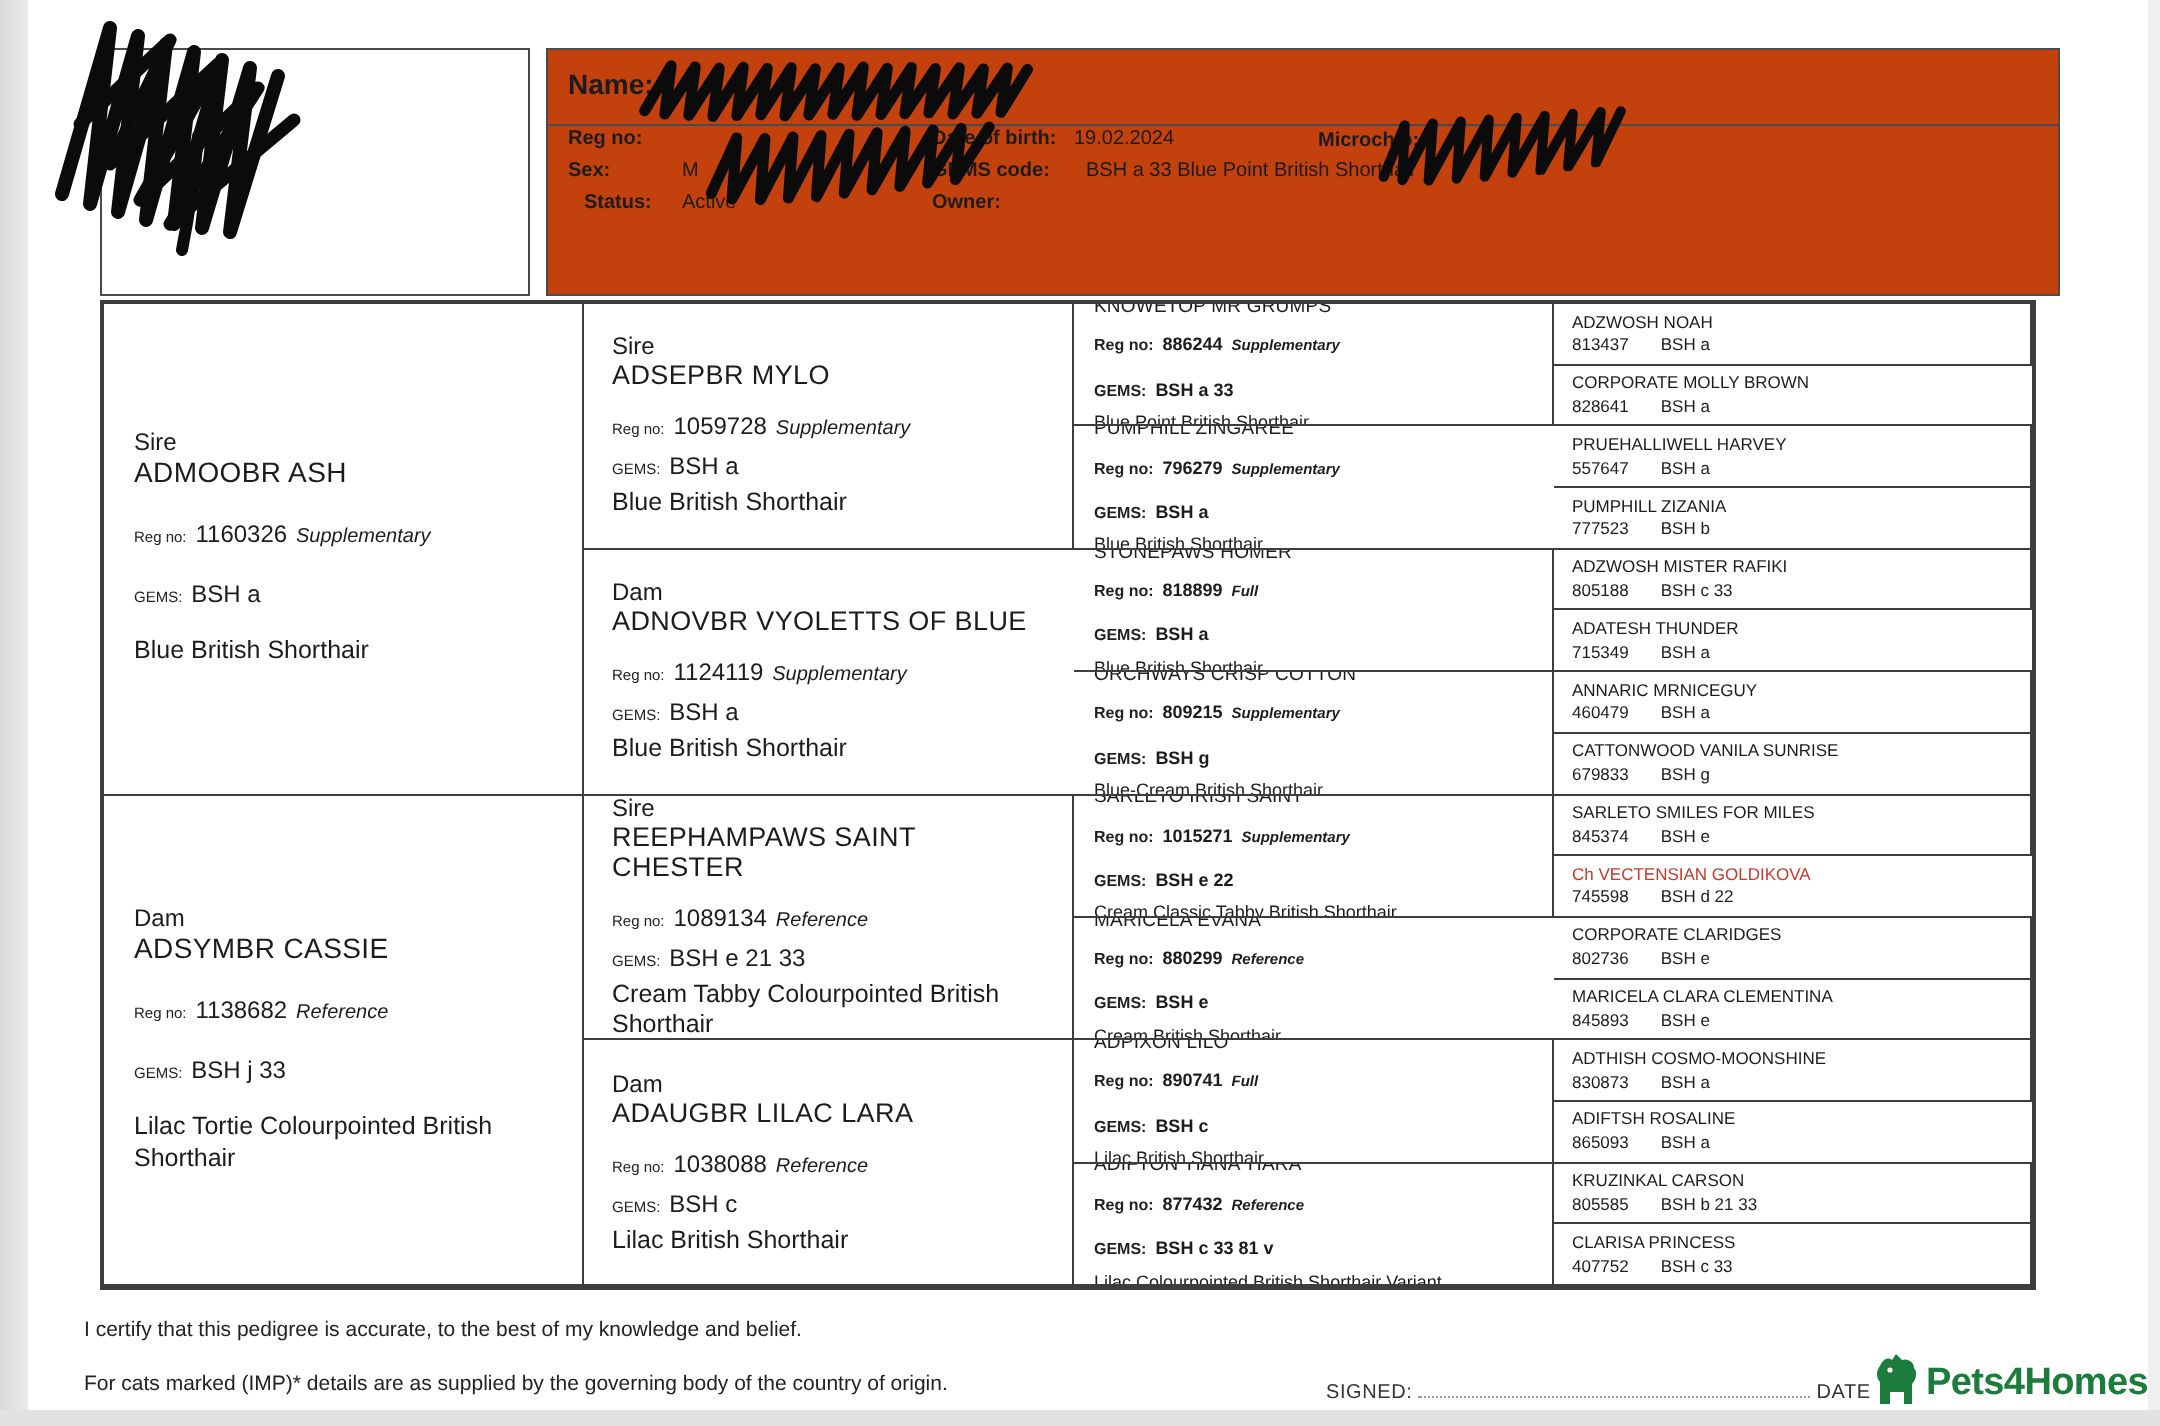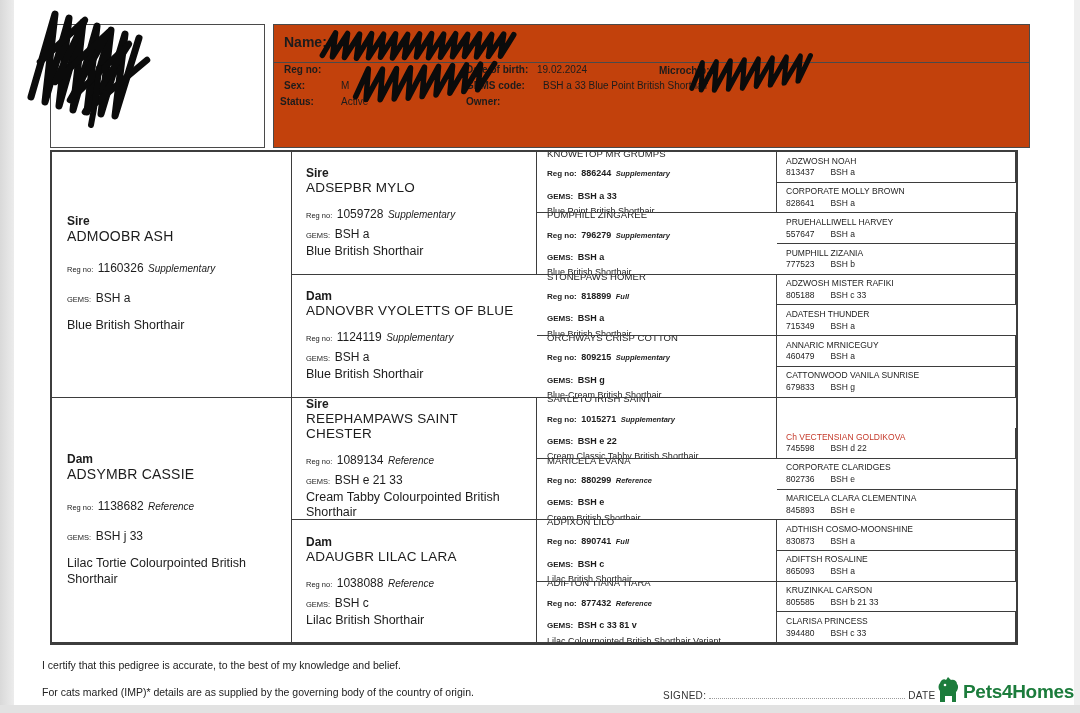--- a/index.html
+++ b/index.html
@@ -40,21 +40,21 @@
     border-bottom:1px solid #3d3d3d;
     display:flex;flex-direction:column;justify-content:center;
     box-sizing:border-box;overflow:hidden;
   }
   .ped-cell:nth-child(4n){border-right:none;}
   .g1{padding-left:15px;padding-right:12px;}
   .g2{padding-left:14px;padding-right:10px;}
   .g3{padding-left:10px;padding-right:8px;}
   .g4{padding-left:9px;padding-right:6px;}
 
-  .g1 .role,.g2 .role{font-size:12px;font-weight:bold;}
+  .g1 .role,.g2 .role{font-size:12px;}
   .g1 .cat-name{font-size:14px;letter-spacing:.2px;}
   .g2 .cat-name{font-size:13.5px;letter-spacing:.2px;}
   .g1 .reg-line{margin-top:14px;}
   .g2 .reg-line{margin-top:9px;}
   .g1 .gems-line{margin-top:12px;}
   .g2 .gems-line{margin-top:2px;}
   .g1 .desc{margin-top:12px;font-size:12.5px;line-height:1.25;}
   .g2 .desc{margin-top:2px;font-size:12.5px;line-height:1.2;}
   .reg-line .lbl,.gems-line .lbl{font-size:7.5px;color:#222;}
   .reg-line .num{font-size:12px;}
@@ -99,21 +99,21 @@
   </svg>
 </div>
 
 <div class="name-box">
   <div class="name-row">
     <span class="name-label">Name:</span>
   </div>
   <span class="hd-lbl" style="left:10px;top:39px;">Reg no:</span>
   <span class="hd-lbl" style="left:10px;top:55px;">Sex:</span>
   <span class="hd-val" style="left:67px;top:55px;">M</span>
-  <span class="hd-lbl" style="left:6px;top:71px;">Status:</span>
+  <span class="hd-lbl" style="left:18px;top:71px;">Status:</span>
   <span class="hd-val" style="left:67px;top:71px;">Active</span>
 
   <span class="hd-lbl" style="left:192px;top:39px;">Date of birth:</span>
   <span class="hd-val" style="left:263px;top:39px;">19.02.2024</span>
   <span class="hd-lbl" style="left:192px;top:55px;">GEMS code:</span>
   <span class="hd-val" style="left:269px;top:55px;">BSH a 33 Blue Point British Shorthair</span>
   <span class="hd-lbl" style="left:192px;top:71px;">Owner:</span>
 
   <span class="hd-lbl" style="left:385px;top:40px;">Microchip:</span>
 </div>
@@ -250,20 +250,24 @@
       <div class="reg-gems"><span class="num">715349</span><span class="gap"></span><span class="gval">BSH a</span></div>
     </div>
     <div class="ped-cell g4" style="grid-area: 7 / 4 / span 1;">
       <div class="cat-name">ANNARIC MRNICEGUY</div>
       <div class="reg-gems"><span class="num">460479</span><span class="gap"></span><span class="gval">BSH a</span></div>
     </div>
     <div class="ped-cell g4" style="grid-area: 8 / 4 / span 1;">
       <div class="cat-name">CATTONWOOD VANILA SUNRISE</div>
       <div class="reg-gems"><span class="num">679833</span><span class="gap"></span><span class="gval">BSH g</span></div>
     </div>
+    <div class="ped-cell g4" style="grid-area: 9 / 4 / span 1;">
+      <div class="cat-name">SARLETO SMILES FOR MILES</div>
+      <div class="reg-gems"><span class="num">845374</span><span class="gap"></span><span class="gval">BSH e</span></div>
+    </div>
     <div class="ped-cell g4 hl" style="grid-area: 10 / 4 / span 1;">
       <div class="cat-name">Ch VECTENSIAN GOLDIKOVA</div>
       <div class="reg-gems"><span class="num">745598</span><span class="gap"></span><span class="gval">BSH d 22</span></div>
     </div>
     <div class="ped-cell g4" style="grid-area: 11 / 4 / span 1;">
       <div class="cat-name">CORPORATE CLARIDGES</div>
       <div class="reg-gems"><span class="num">802736</span><span class="gap"></span><span class="gval">BSH e</span></div>
     </div>
     <div class="ped-cell g4" style="grid-area: 12 / 4 / span 1;">
       <div class="cat-name">MARICELA CLARA CLEMENTINA</div>
@@ -276,21 +280,21 @@
     <div class="ped-cell g4" style="grid-area: 14 / 4 / span 1;">
       <div class="cat-name">ADIFTSH ROSALINE</div>
       <div class="reg-gems"><span class="num">865093</span><span class="gap"></span><span class="gval">BSH a</span></div>
     </div>
     <div class="ped-cell g4" style="grid-area: 15 / 4 / span 1;">
       <div class="cat-name">KRUZINKAL CARSON</div>
       <div class="reg-gems"><span class="num">805585</span><span class="gap"></span><span class="gval">BSH b 21 33</span></div>
     </div>
     <div class="ped-cell g4" style="grid-area: 16 / 4 / span 1;">
       <div class="cat-name">CLARISA PRINCESS</div>
-      <div class="reg-gems"><span class="num">394480</span><span class="gap"></span><span class="gval">BSH c 33</span></div>
+      <div class="reg-gems"><span class="num">407752</span><span class="gap"></span><span class="gval">BSH c 33</span></div>
     </div>
   </div>
 
 <span class="foot-note" style="top:644px;margin-top:42px;">For cats marked (IMP)* details are as supplied by the governing body of the country of origin.</span>
 <span class="foot-note" style="top:659px;">I certify that this pedigree is accurate, to the best of my knowledge and belief.</span>
 
 <div class="signed-row">
   <span class="signed-label">SIGNED:</span><span class="dotline"></span><span class="date-label">DATE</span>
 </div>
 

